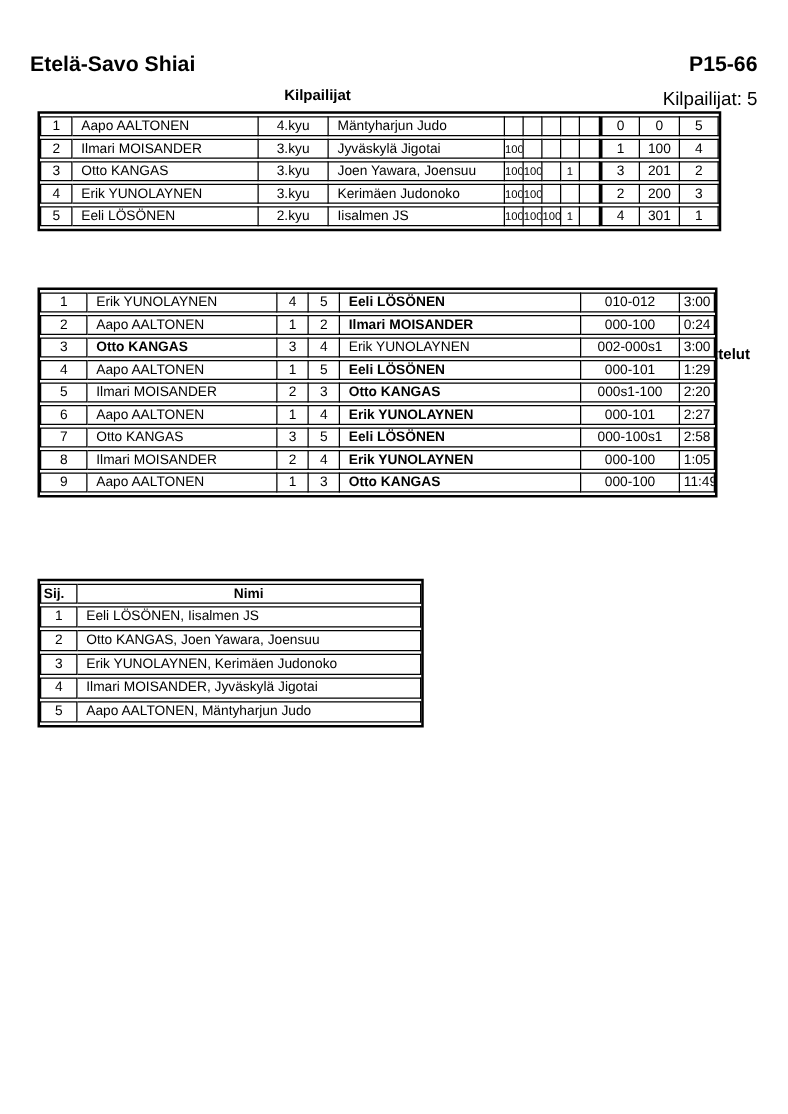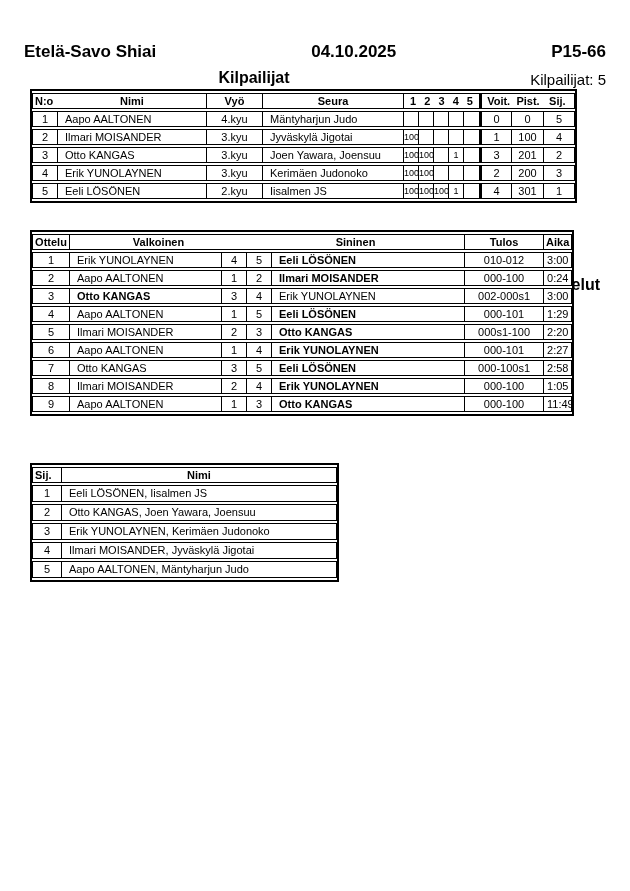--- a/index.html
+++ b/index.html
@@ -5,21 +5,21 @@
   html,body { margin:0; padding:0; }
   body {
     width:630px; height:891px; background:#ffffff; color:#000;
     font-family:"Liberation Sans", sans-serif; position:relative; overflow:hidden;
   }
   .doc-title {
     position:absolute; top:42px; left:24px; width:582px;
     display:flex; justify-content:space-between; align-items:baseline;
     font-weight:bold; font-size:17px; white-space:nowrap;text-align:center;
   }
-  .section-heading { position:absolute; font-weight:bold; font-size:16px; }
+  .section-heading { position:absolute; font-weight:bold; font-size:12px; }
   #h-kilpailijat { top:69px; left:0; width:508px; text-align:center; }
   #h-ottelut    { top:228px; left:0; width:600px; text-align:right;margin-top:48px; }
   #h-tulokset   { top:443px; left:0; width:364px; text-align:center;margin-top:36px; }
   #count-label  { position:absolute; top:71px; right:24px; font-size:15px; }
 
   table {
     position:absolute; border-collapse:separate; border-spacing:0 2px;
     border:2px solid #000; table-layout:fixed; background:#fff;
   }
   th, td {
@@ -42,21 +42,20 @@
   #t-competitors { top:89px;  left:30px; width:543px; }
   #t-matches     { top:230px; left:30px; width:540px; }
   #t-results     { top:463px; left:30px; width:305px; }
   #t-results td  { height:15px; line-height:15px; }
 </style>
 </head>
 <body>
 
 <div class="doc-title">
   <span>Etelä-Savo Shiai</span>
-  <span>04.10.2025</span>
   <span>P15-66</span>
 </div>
 
 <div class="section-heading" id="h-kilpailijat">Kilpailijat</div>
 <div id="count-label">Kilpailijat: 5</div>
 
 <table id="t-competitors">
   <colgroup>
     <col style="width:26px">
       <col style="width:149px">
@@ -65,42 +64,20 @@
     <col style="width:15px">
       <col style="width:15px">
       <col style="width:15px">
       <col style="width:15px">
       <col style="width:16px">
     <col style="width:32px">
       <col style="width:32px">
       <col style="width:31px">
   </colgroup>
   <tbody>
-      <tr>
-    <th class="l nbr">N:o</th>
-    <th>Nimi</th>
-    <th>Vyö</th>
-    <th>Seura</th>
-    <th colspan="5">
-      <div class="flexwrap">
-        <span>1</span>
-        <span>2</span>
-        <span>3</span>
-        <span>4</span>
-        <span>5</span>
-      </div>
-    </th>
-    <th colspan="3" class="thickL">
-      <div class="flexwrap">
-        <span>Voit.</span>
-        <span>Pist.</span>
-        <span>Sij.</span>
-      </div>
-    </th>
-  </tr>
 
   <tr>
     <td class="c">1</td>
     <td class="l name">Aapo AALTONEN</td>
     <td class="c">4.kyu</td>
     <td class="l name">Mäntyharjun Judo</td>
     <td class="rc"></td>
     <td class="rc"></td>
     <td class="rc"></td>
     <td class="rc"></td>
@@ -174,27 +151,20 @@
   <colgroup>
     <col style="width:38px">
       <col style="width:152px">
       <col style="width:25px">
       <col style="width:25px">
     <col style="width:193px">
       <col style="width:79px">
       <col style="width:28px">
   </colgroup>
   <tbody>
-      <tr>
-    <th>Ottelu</th>
-    <th colspan="2" class="nbr">Valkoinen</th>
-    <th colspan="2">Sininen</th>
-    <th>Tulos</th>
-    <th>Aika</th>
-  </tr>
   <tr>
     <td class="c">1</td>
     <td class="l name">Erik YUNOLAYNEN</td>
     <td class="c">4</td>
     <td class="c">5</td>
     <td class="l name bold">Eeli LÖSÖNEN</td>
     <td class="c">010-012</td>
     <td class="c">3:00</td>
   </tr>
   <tr>

